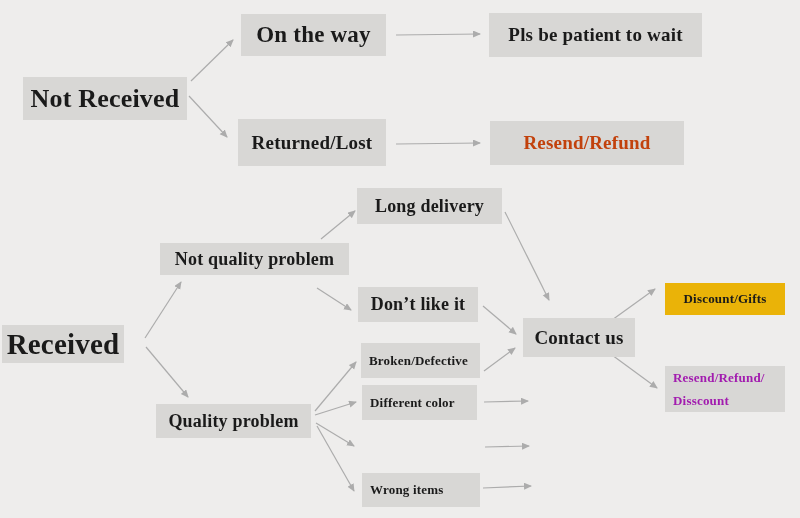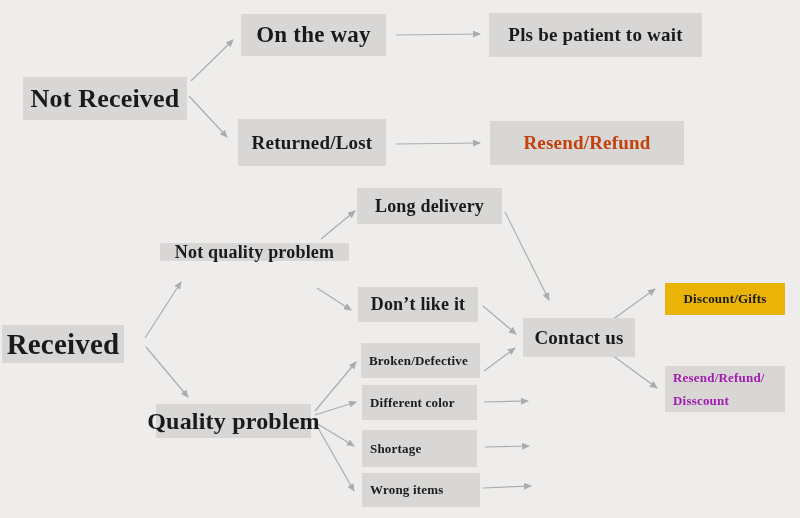--- a/index.html
+++ b/index.html
@@ -94,40 +94,37 @@
       </div>
       <div class="node" style="left: 238px; top: 119px; width: 148px; height: 47px; font-size: 19px; background: rgb(216, 215, 213); color: rgb(26, 26, 26);">
         <span>Returned/Lost</span>
       </div>
       <div class="node" style="left: 490px; top: 121px; width: 194px; height: 44px; font-size: 19px; background: rgb(216, 215, 213); color: #c2410c;">
         <span>Resend/Refund</span>
       </div>
       <div class="node" style="left: 2px; top: 325px; width: 122px; height: 38px; font-size: 29px; background: rgb(216, 215, 213); color: rgb(26, 26, 26);">
         <span>Received</span>
       </div>
-      <div class="node" style="left: 160px; top: 243px; width: 189px; height: 18px; font-size: 18px; background: rgb(216, 215, 213); color: rgb(26, 26, 26);">
+      <div class="node" style="left: 160px; top: 243px; width: 189px; height: 32px; font-size: 18px; background: rgb(216, 215, 213); color: rgb(26, 26, 26);">
         <span>Not quality problem</span>
       </div>
       <div class="node" style="left: 357px; top: 188px; width: 145px; height: 36px; font-size: 18px; background: rgb(216, 215, 213); color: rgb(26, 26, 26);">
         <span>Long delivery</span>
       </div>
       <div class="node" style="left: 358px; top: 287px; width: 120px; height: 35px; font-size: 18px; background: rgb(216, 215, 213); color: rgb(26, 26, 26);">
         <span>Don’t like it</span>
       </div>
-      <div class="node" style="left: 156px; top: 404px; width: 155px; height: 34px; font-size: 24px; background: rgb(216, 215, 213); color: rgb(26, 26, 26);">
+      <div class="node" style="left: 156px; top: 404px; width: 155px; height: 34px; font-size: 18px; background: rgb(216, 215, 213); color: rgb(26, 26, 26);">
         <span>Quality problem</span>
       </div>
       <div class="node left" style="left: 361px; top: 343px; width: 119px; height: 35px; font-size: 13px; background: rgb(216, 215, 213); color: rgb(26, 26, 26);">
         <span>Broken/Defective</span>
       </div>
       <div class="node left" style="left: 362px; top: 385px; width: 115px; height: 35px; font-size: 13px; background: rgb(216, 215, 213); color: rgb(26, 26, 26);">
         <span>Different color</span>
-      </div>
-      <div class="node left" style="left: 362px; top: 430px; width: 115px; height: 37px; font-size: 13px; background: rgb(216, 215, 213); color: rgb(26, 26, 26);">
-        <span>Shortage</span>
       </div>
       <div class="node left" style="left: 362px; top: 473px; width: 118px; height: 34px; font-size: 13px; background: rgb(216, 215, 213); color: rgb(26, 26, 26);">
         <span>Wrong items</span>
       </div>
       <div class="node" style="left: 523px; top: 318px; width: 112px; height: 39px; font-size: 19px; background: rgb(216, 215, 213); color: rgb(26, 26, 26);">
         <span>Contact us</span>
       </div>
       <div class="node" style="left: 665px; top: 283px; width: 120px; height: 32px; font-size: 13px; background: #eab308; color: rgb(26, 26, 26);">
         <span>Discount/Gifts</span>
       </div>

